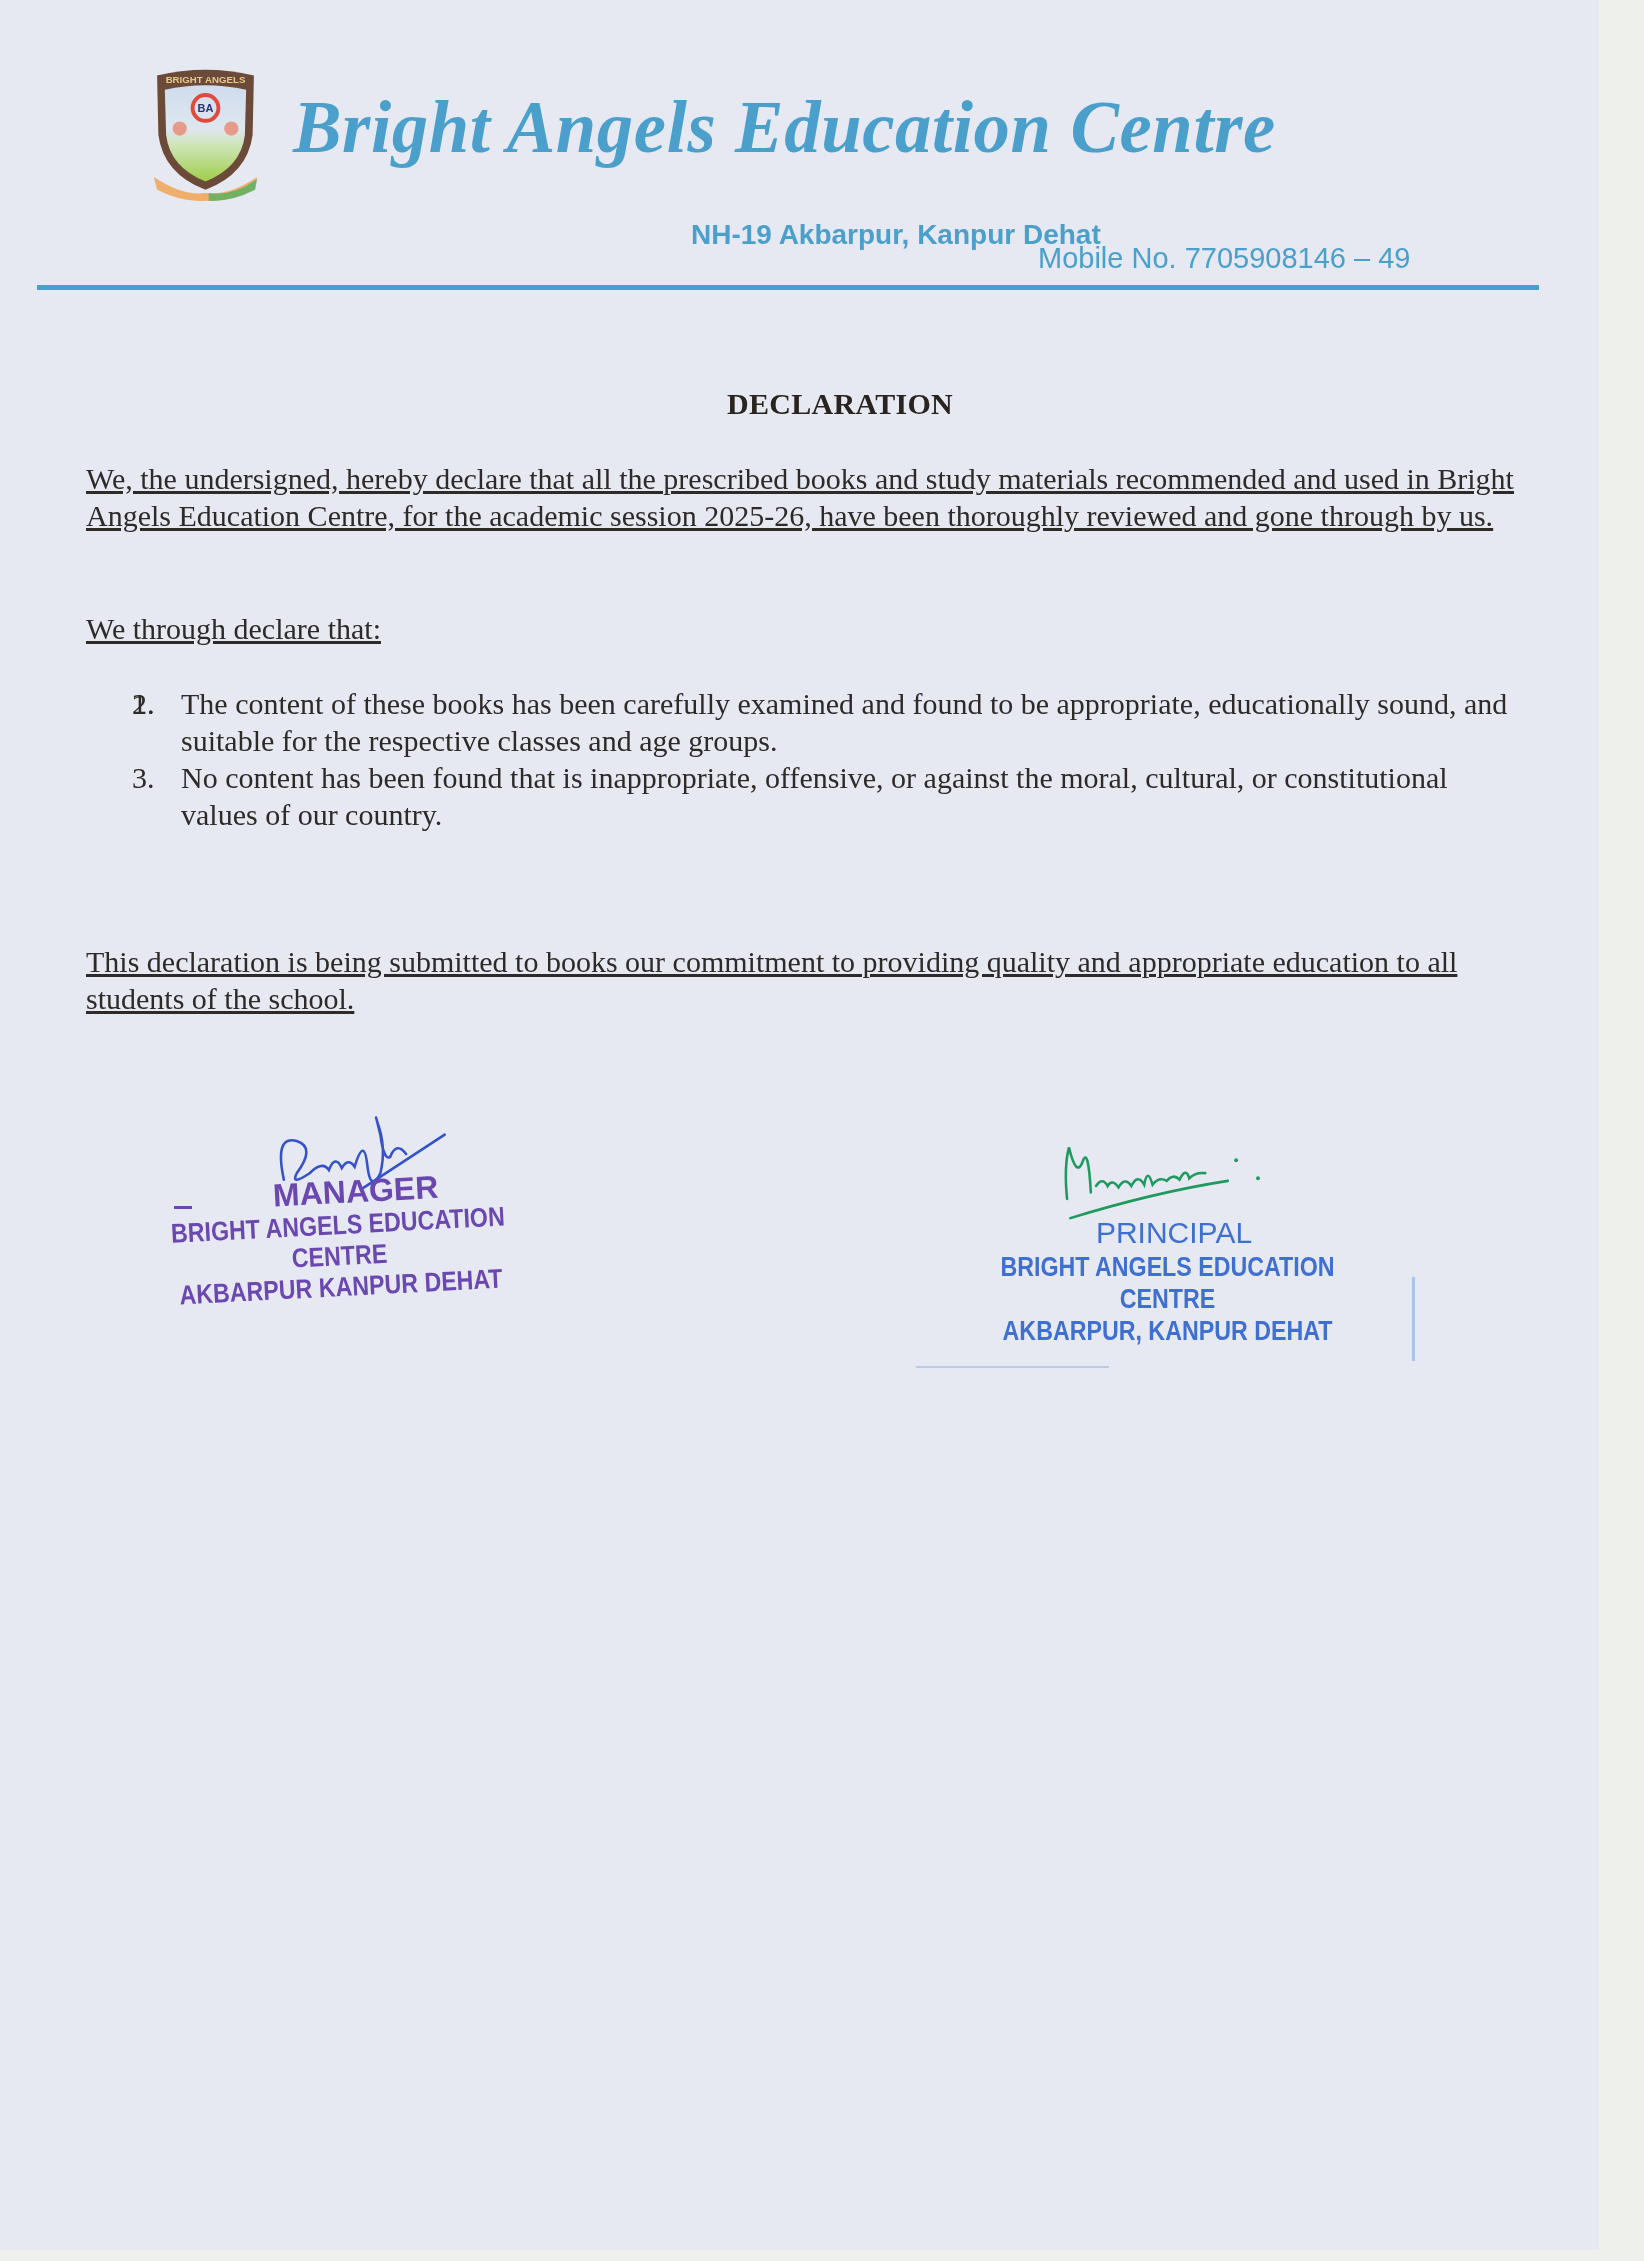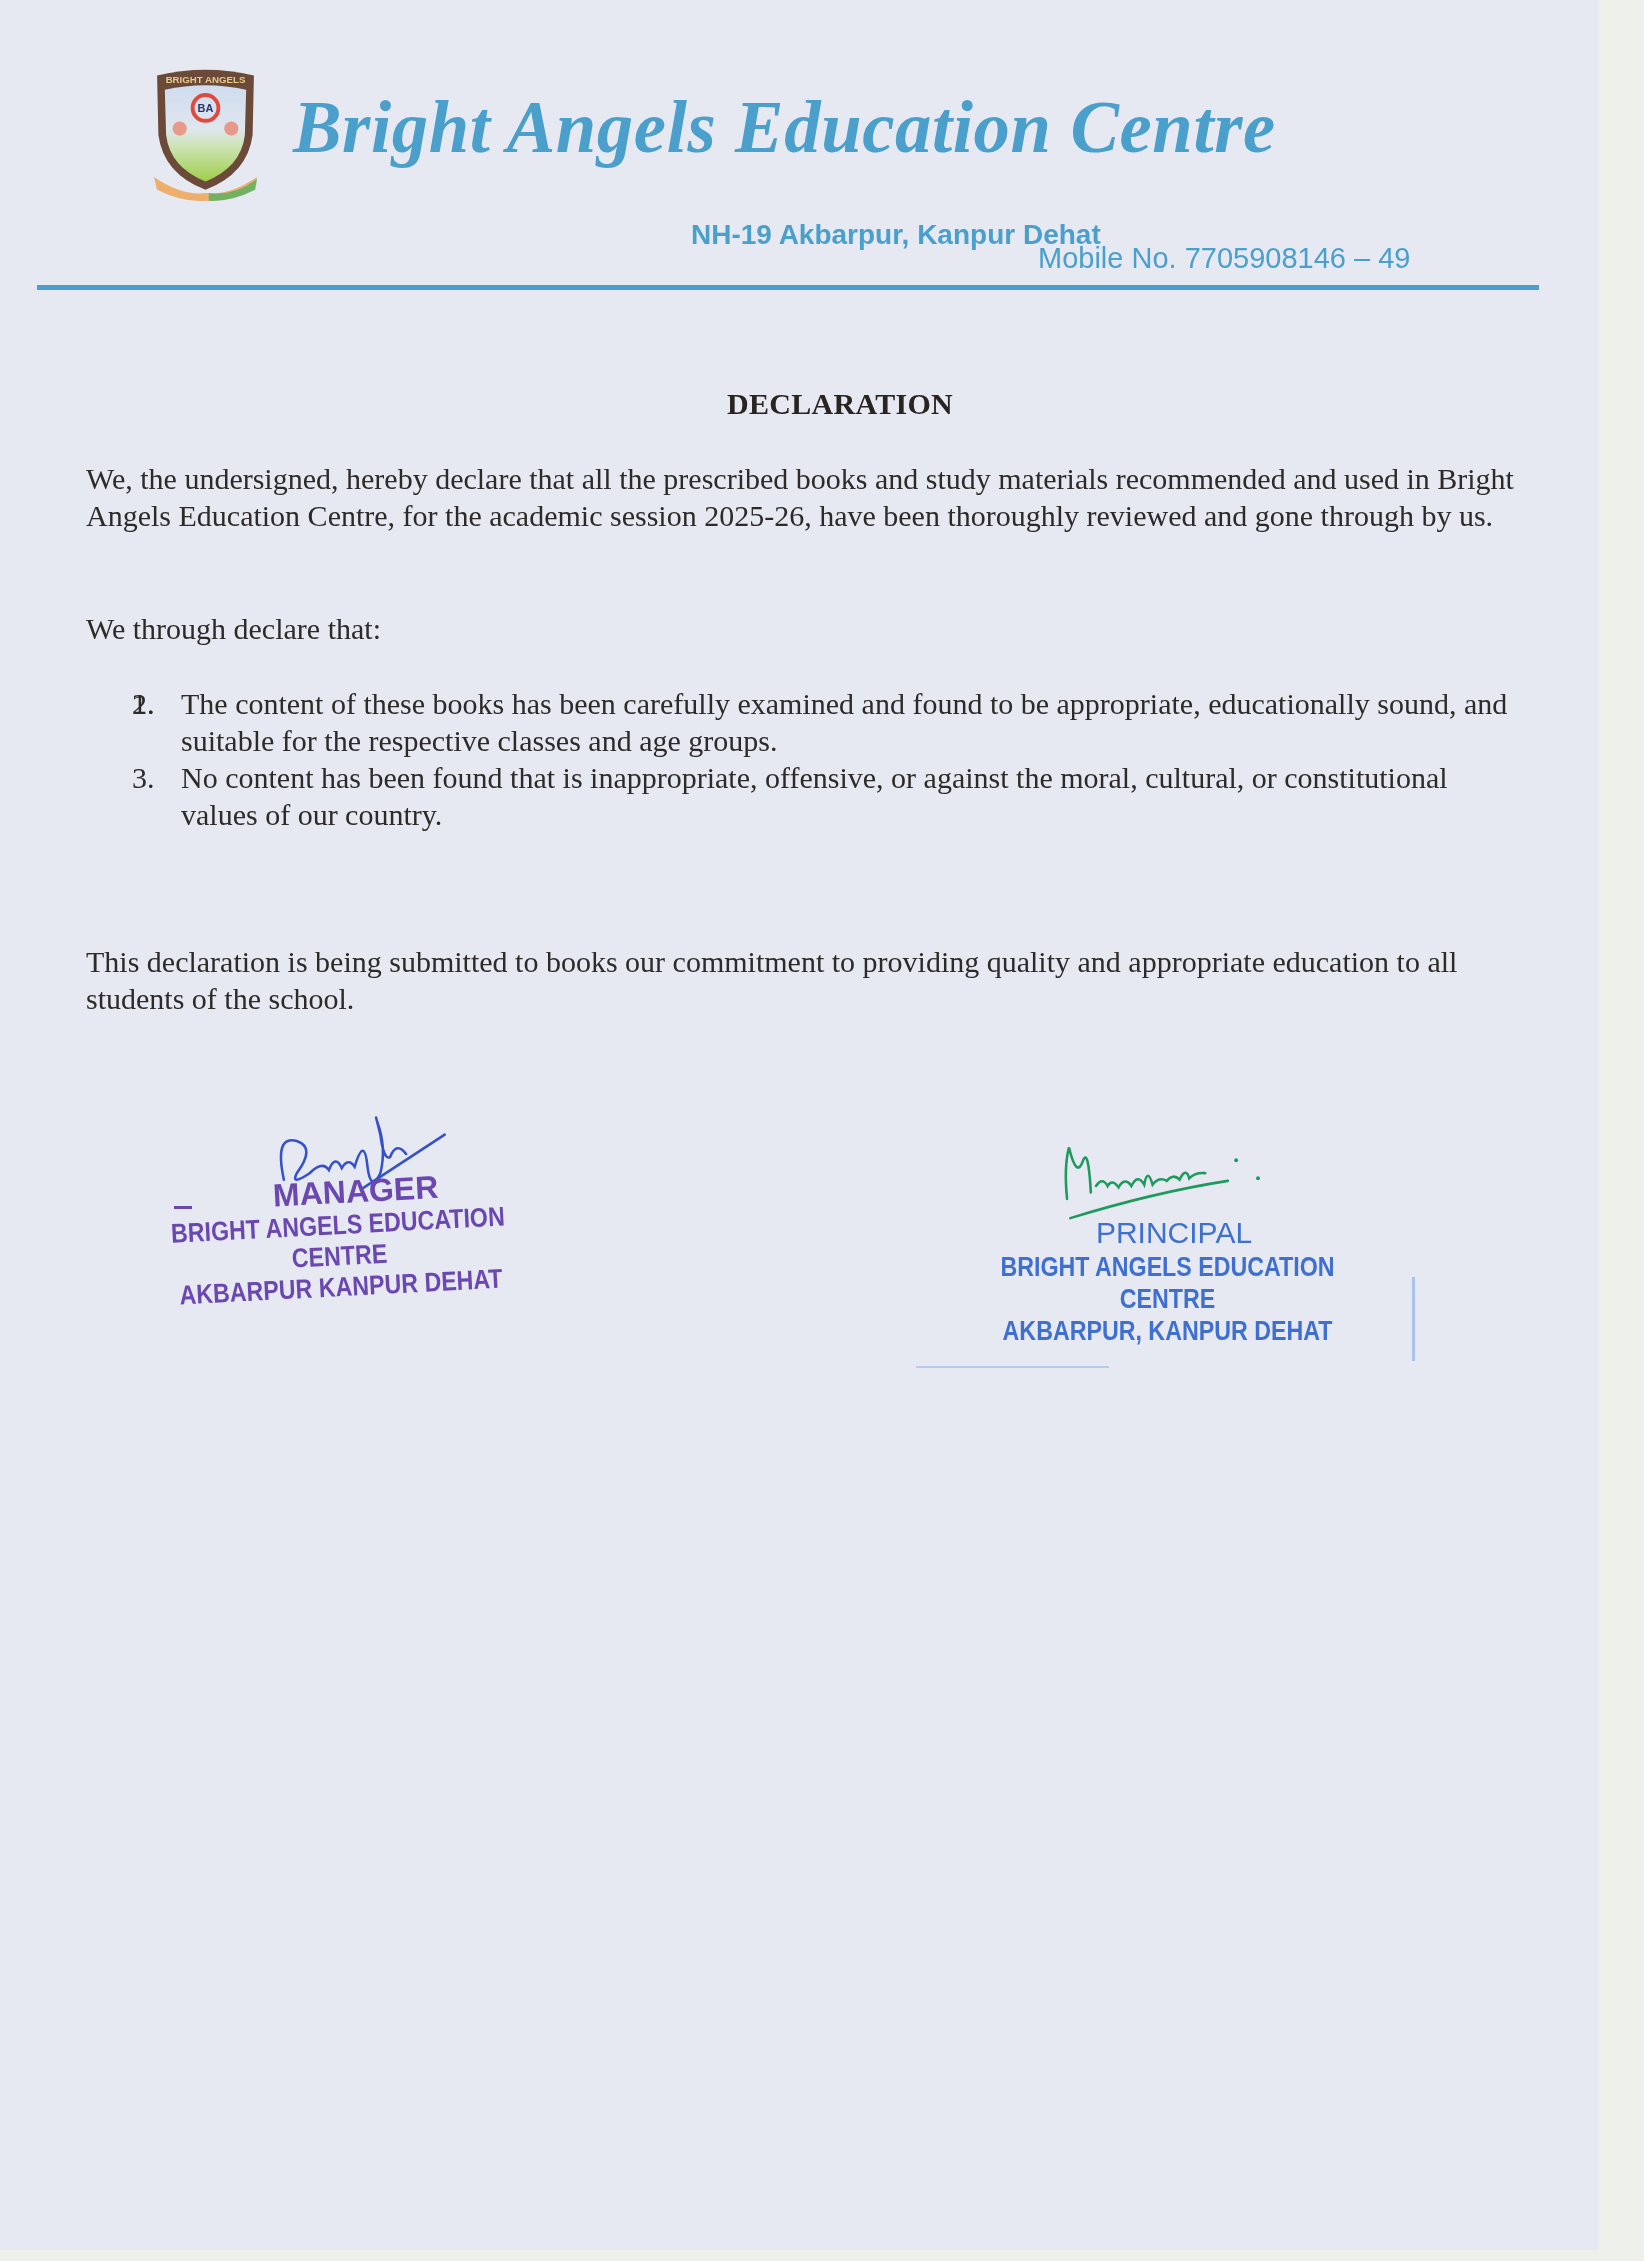--- a/index.html
+++ b/index.html
@@ -42,21 +42,21 @@
     .header-rule {
       position: absolute; left: 37px; top: 285px; width: 1502px; height: 4.5px;
       background: #4a9fcb;
     }
     .doc-title {
       position: absolute; left: 0; width: 1586px; top: 387px; text-align: center;
       font-weight: bold; font-size: 30px; color: #2a2420; letter-spacing: 0.3px; padding-left: 47px;
     }
     .body-text {
       position: absolute; left: 86px; width: 1444px;
-      font-size: 30px; line-height: 37px; color: #2d2a28;
+      font-size: 30px; line-height: 37px; color: #2d2a28; text-decoration: underline;
     }
     .p1 { top: 460px; }
     .p2 { top: 610px; }
     .list {
       position: absolute; left: 132px; top: 685px; width: 1386px;
       margin: 0; padding: 0; list-style: none;
       font-size: 30px; line-height: 37px; color: #2d2a28;
     }
     .list li { position: relative; padding-left: 49px; }
     .list .num { position: absolute; left: 0; top: 0; }

